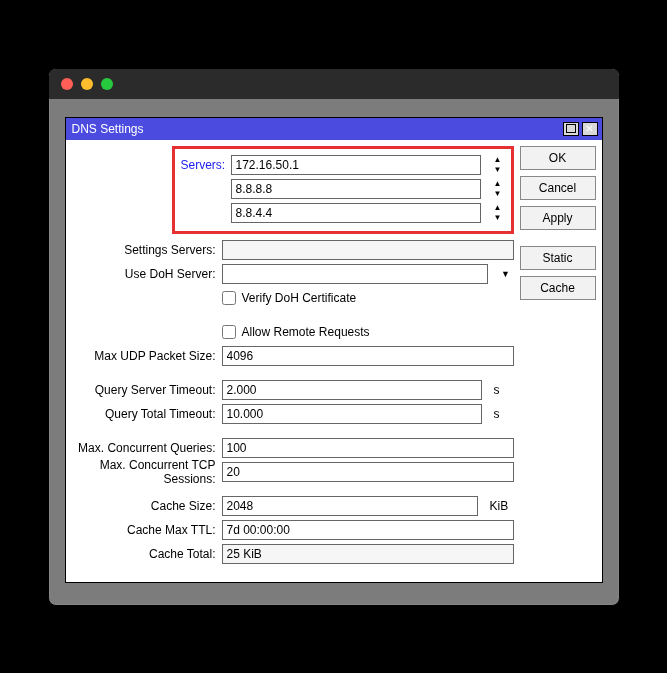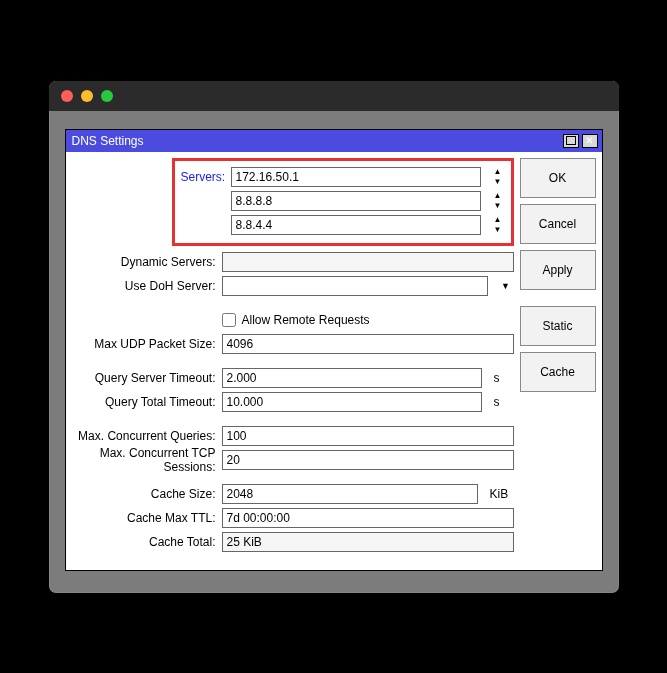--- a/index.html
+++ b/index.html
@@ -77,21 +77,21 @@
     gap: 6px;
   }
   .form-col { flex: 1; }
   .button-col {
     width: 76px;
     display: flex;
     flex-direction: column;
     gap: 6px;
   }
   .win-btn {
-    height: 40px;
+    height: 24px;
     border: 1px solid #888;
     background: #f2f2f2;
     font-size: 12px;
     cursor: pointer;
   }
 
   .row {
     display: flex;
     align-items: center;
     height: 24px;
@@ -214,34 +214,43 @@
                 <input class="txt" value="8.8.4.4" style="">
                 <div class="spinner">
                     <div>▲</div>
                     <div>▼</div>
                   </div>
               </div>
             </div>
           </div>
 
           <div class="row">
-            <div class="label">Dynamic Servers:</div>
+            <div class="label">Settings Servers:</div>
             <div class="field-wrap">
               <div class="readonly dim"></div>
             </div>
           </div>
 
           <div class="row">
             <div class="label">Use DoH Server:</div>
             <div class="field-wrap">
               <div class="readonly"></div>
               <div class="combo-arrow">▼</div>
             </div>
           </div>
 
+          <div class="row">
+            <div class="label"></div>
+            <div class="field-wrap">
+              <div class="checkbox-row">
+                <input type="checkbox" style="">
+                <span>Verify DoH Certificate</span>
+              </div>
+            </div>
+          </div>
 
           <div class="sep"></div>
 
           <div class="row">
             <div class="label"></div>
             <div class="field-wrap">
               <div class="checkbox-row">
                 <input type="checkbox" style="">
                 <span>Allow Remote Requests</span>
               </div>

